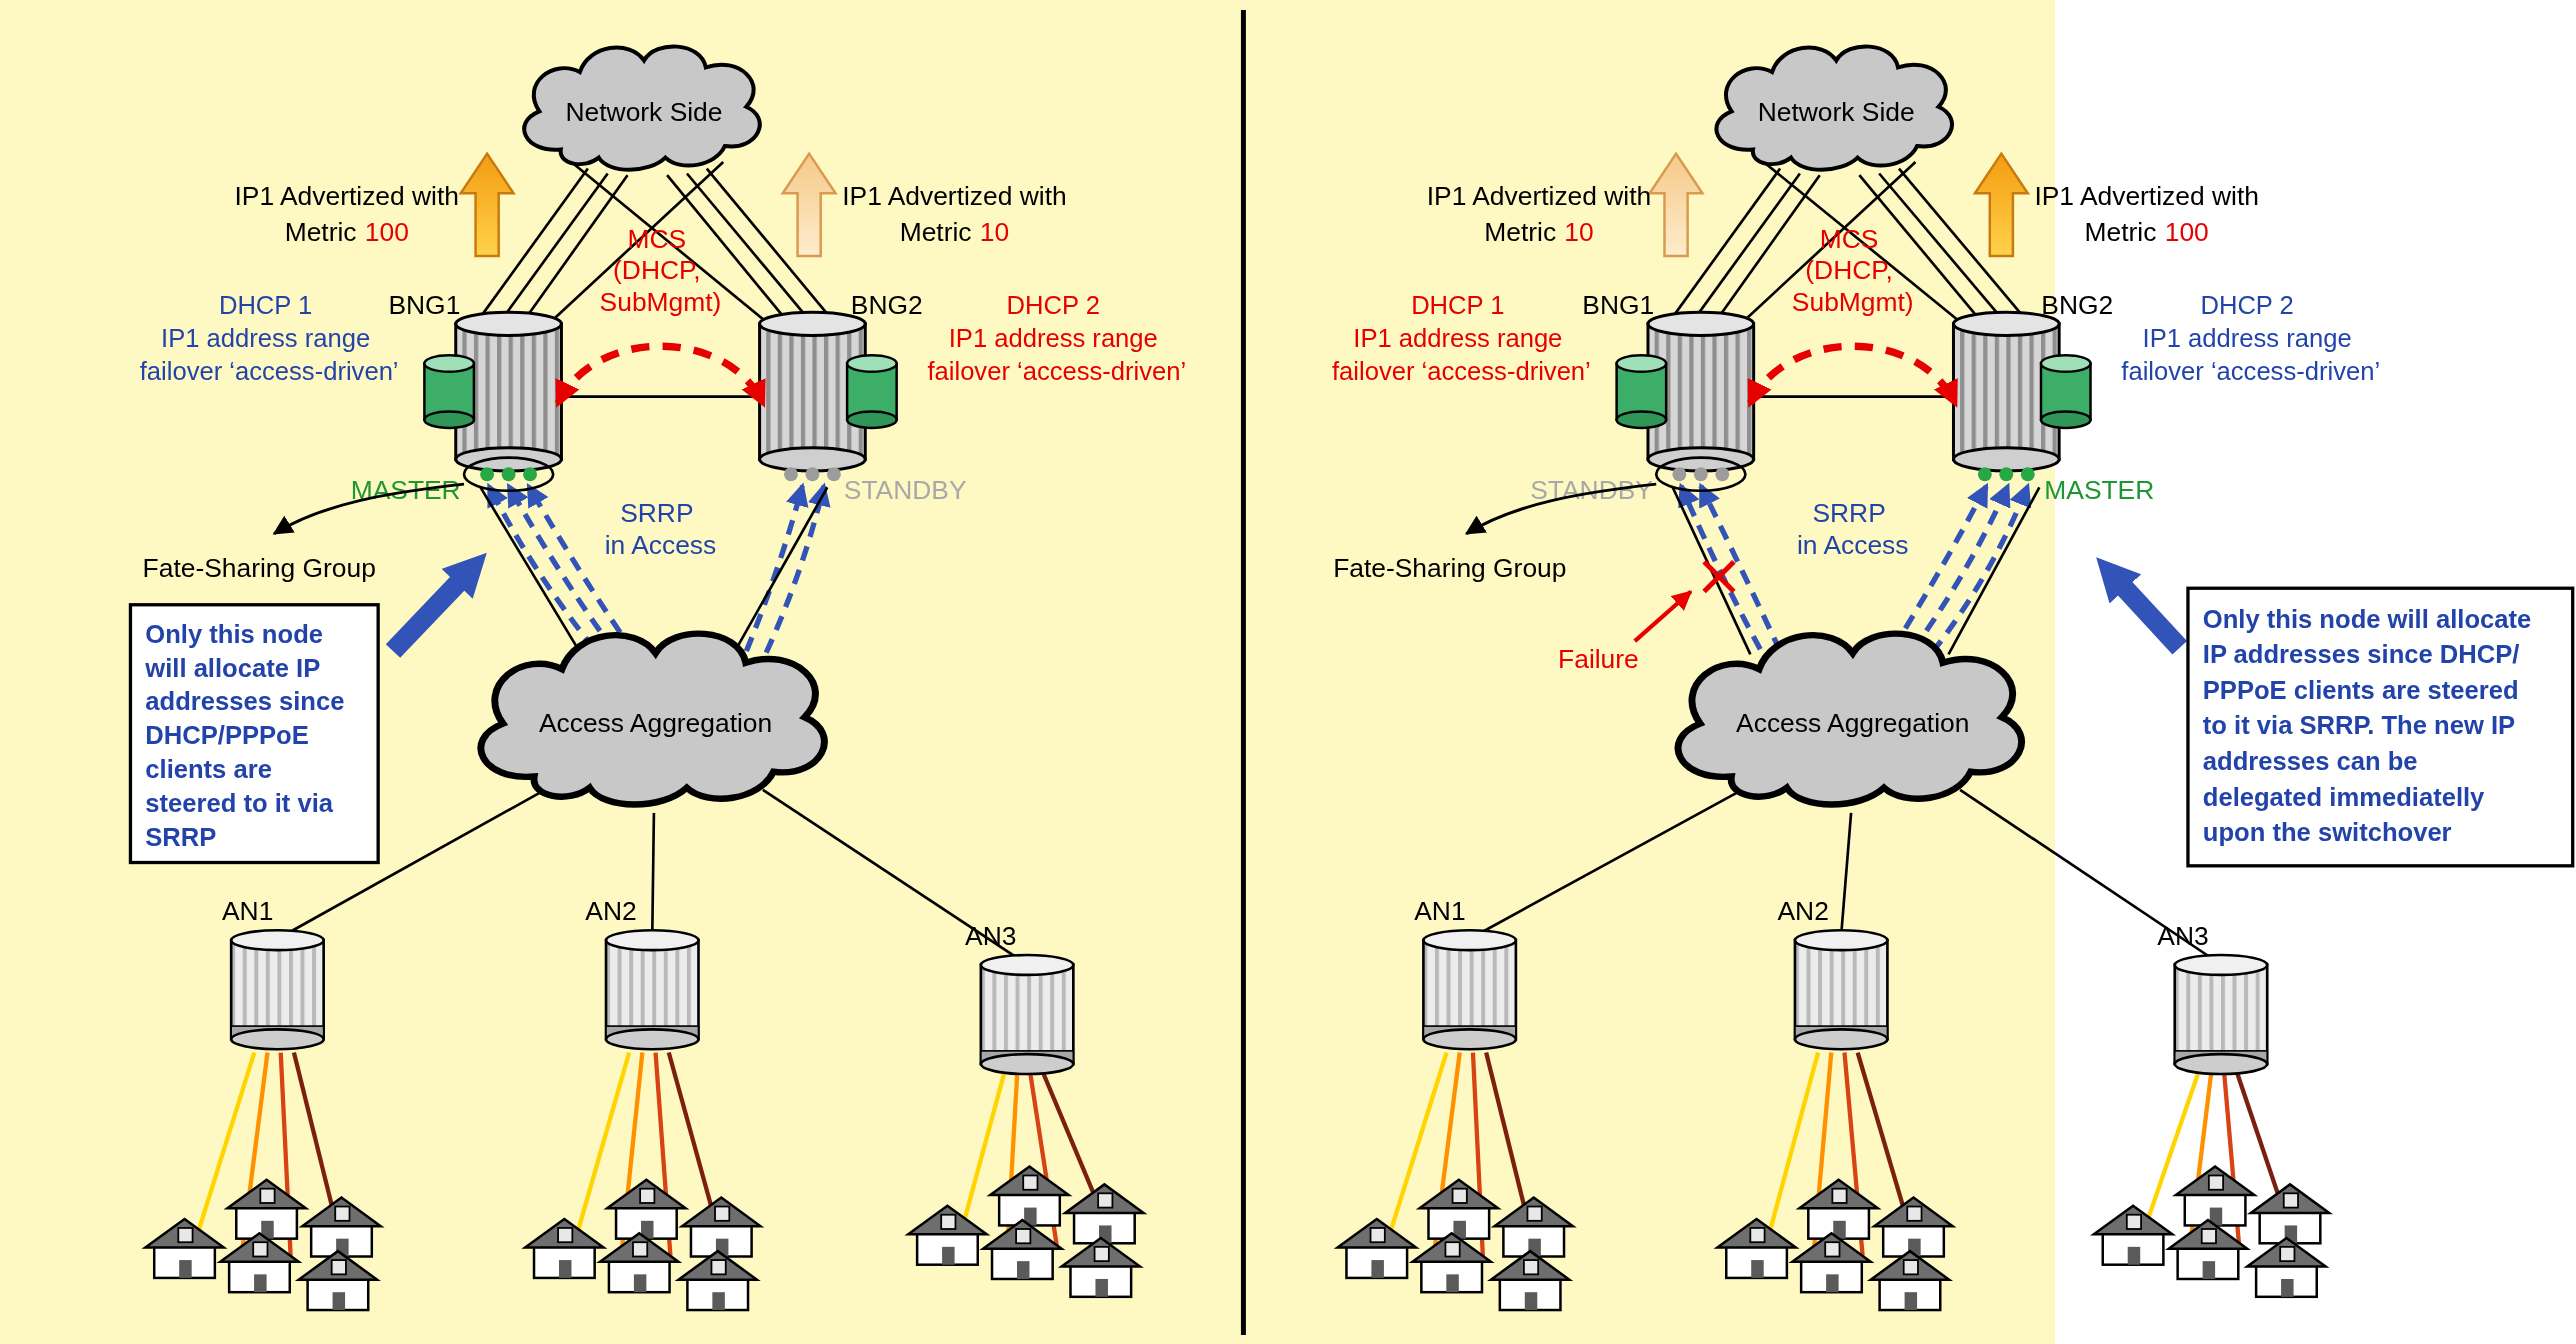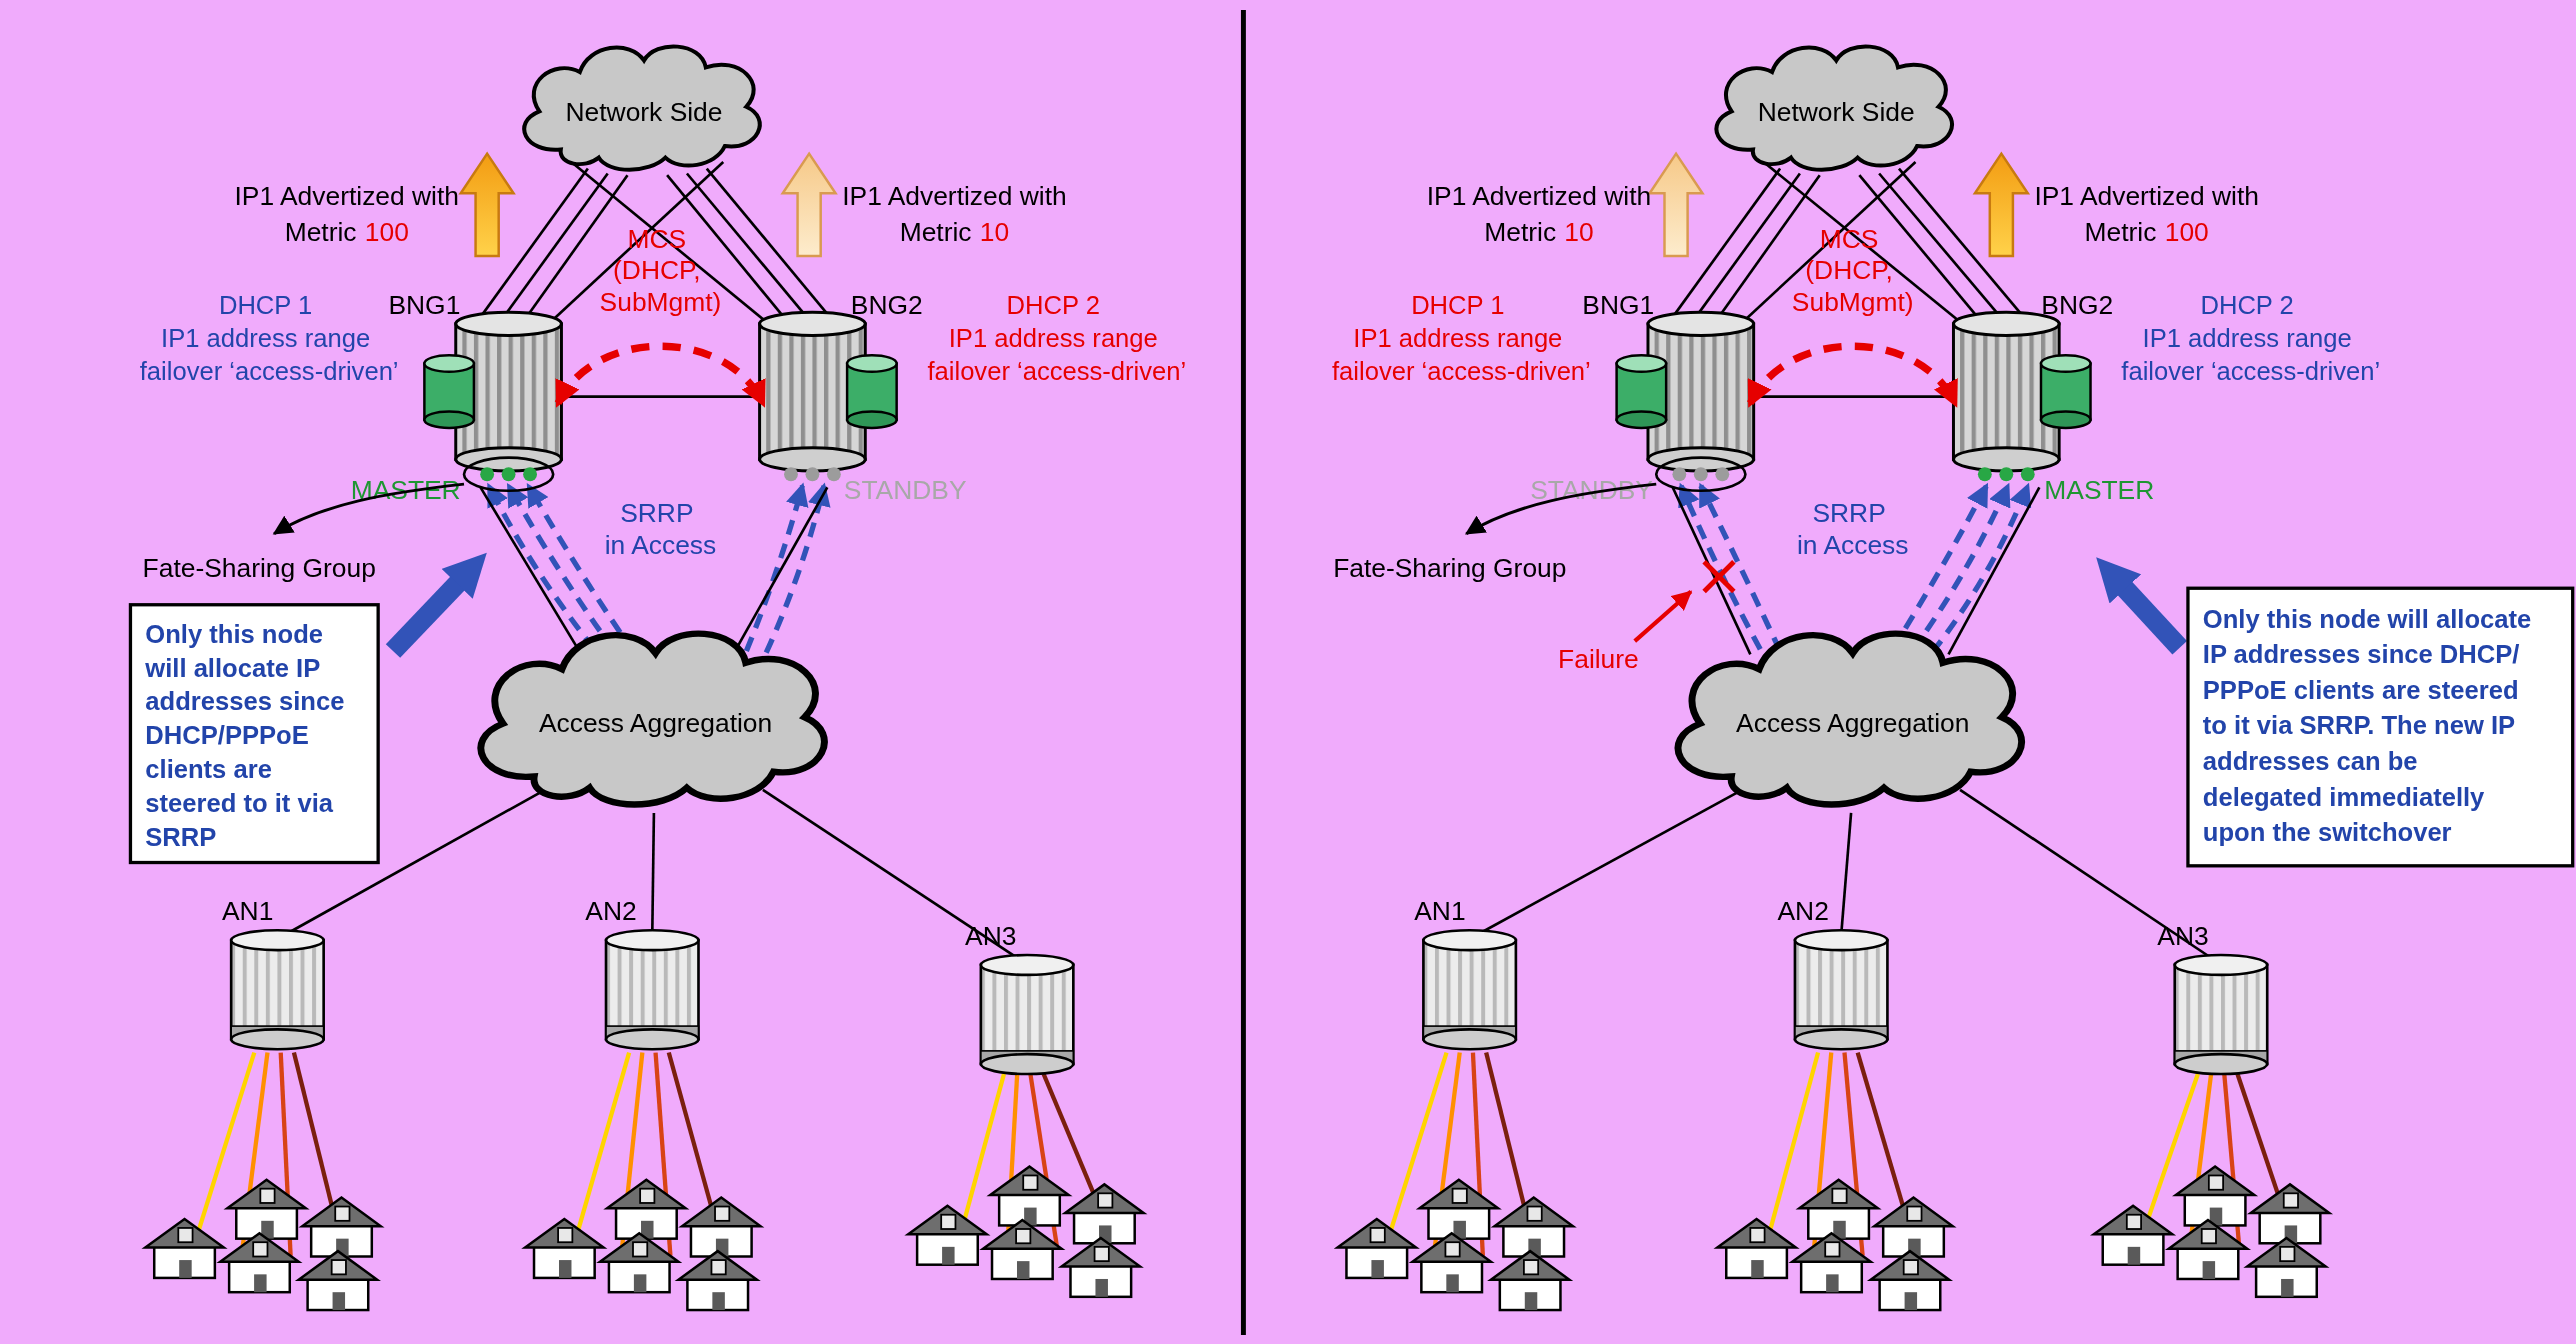--- a/index.html
+++ b/index.html
@@ -1,16 +1,16 @@
 <!DOCTYPE html>
 <html style="font-size:11.4px"><head>
 <meta charset="utf-8">
 <style>
   html,body{margin:0;padding:0;background:#fff;}
-  #stage{width:2576px;height:1345px;background:#f0abfc;position:relative;}
+  #stage{width:2055px;height:1345px;background:#fef9c3;position:relative;}
   svg{display:block;}
   .t{font-family:"Liberation Sans","DejaVu Sans",sans-serif;font-size:16px;fill:#000;}
   .s15{font-size:15.5px;}
   .mid{text-anchor:middle;}
   .end{text-anchor:end;}
   .blue{fill:#2244aa;}
   .red{fill:#e60000;}
   .green{fill:#1e9632;}
   .gray{fill:#a8a8a8;}
   .note{font-weight:bold;fill:#2244aa;font-size:15.5px;}

